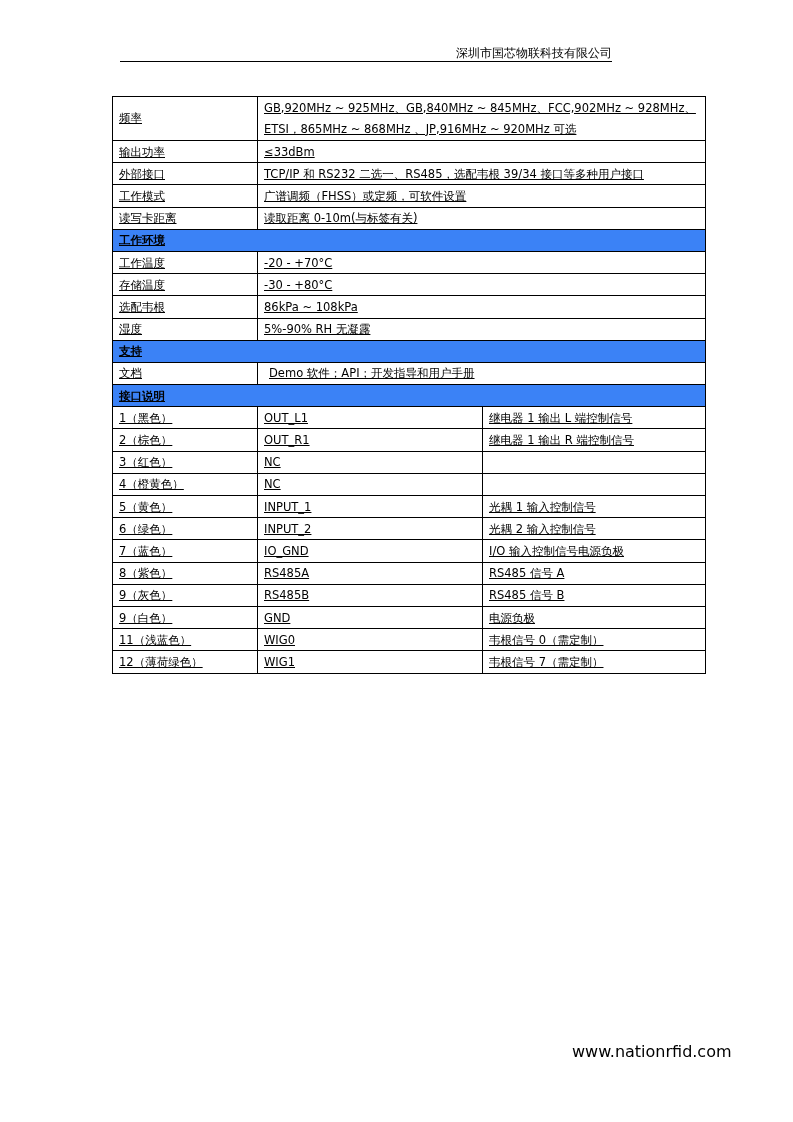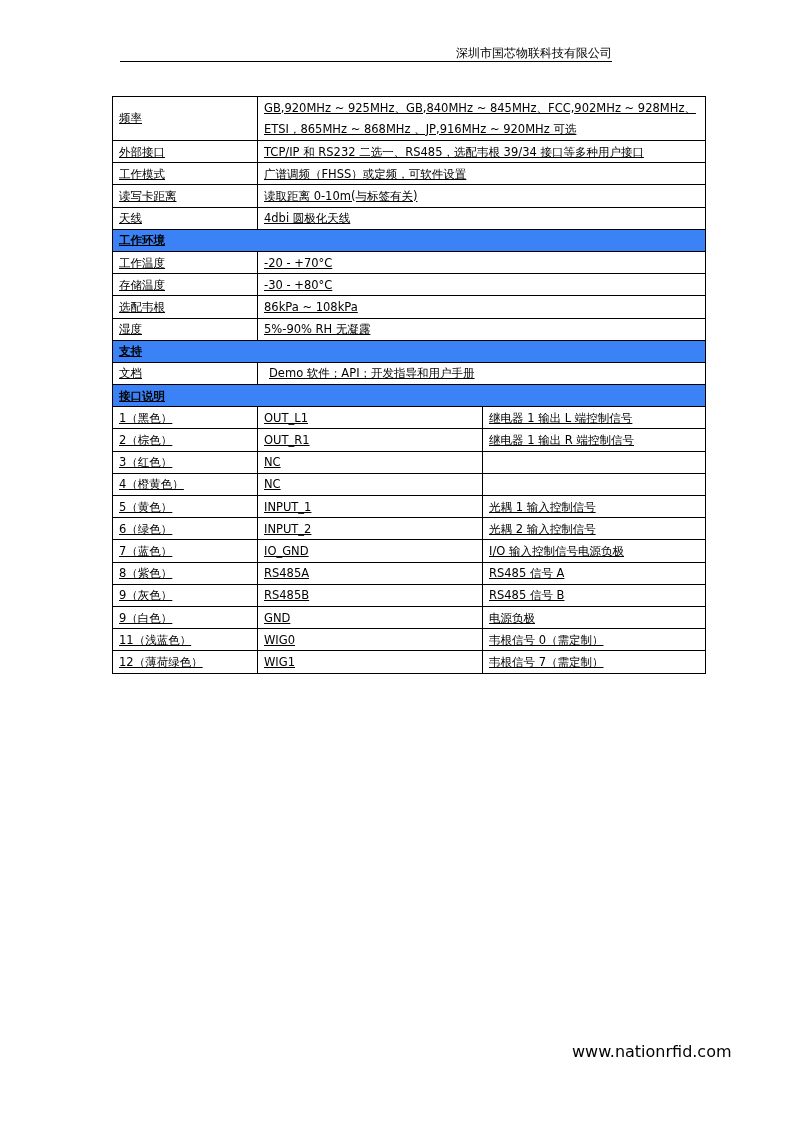--- a/index.html
+++ b/index.html
@@ -31,34 +31,34 @@
   </colgroup>
   <tbody>
     <tr>
       <td class="multi">频率</td>
       <td class="multi" colspan="2">
         <span>GB,920MHz ~ 925MHz、GB,840MHz ~ 845MHz、FCC,902MHz ~ 928MHz、</span><br>
         <span>ETSI，865MHz ~ 868MHz 、JP,916MHz ~ 920MHz 可选</span>
       </td>
     </tr>
     <tr>
+      <td>输出功率</td>
+      <td colspan="2">≤33dBm</td>
+    </tr>
+    <tr>
       <td>外部接口</td>
       <td colspan="2">TCP/IP 和 RS232 二选一、RS485，选配韦根 39/34 接口等多种用户接口</td>
     </tr>
     <tr>
       <td>工作模式</td>
       <td colspan="2">广谱调频（FHSS）或定频，可软件设置</td>
     </tr>
     <tr>
       <td>读写卡距离</td>
       <td colspan="2">读取距离 0-10m(与标签有关)</td>
-    </tr>
-    <tr>
-      <td>天线</td>
-      <td colspan="2">4dbi 圆极化天线</td>
     </tr>
 
     <tr class="section">
       <td colspan="3">工作环境</td>
     </tr>
     <tr>
       <td>工作温度</td>
       <td colspan="2">-20 - +70°C</td>
     </tr>
     <tr>

